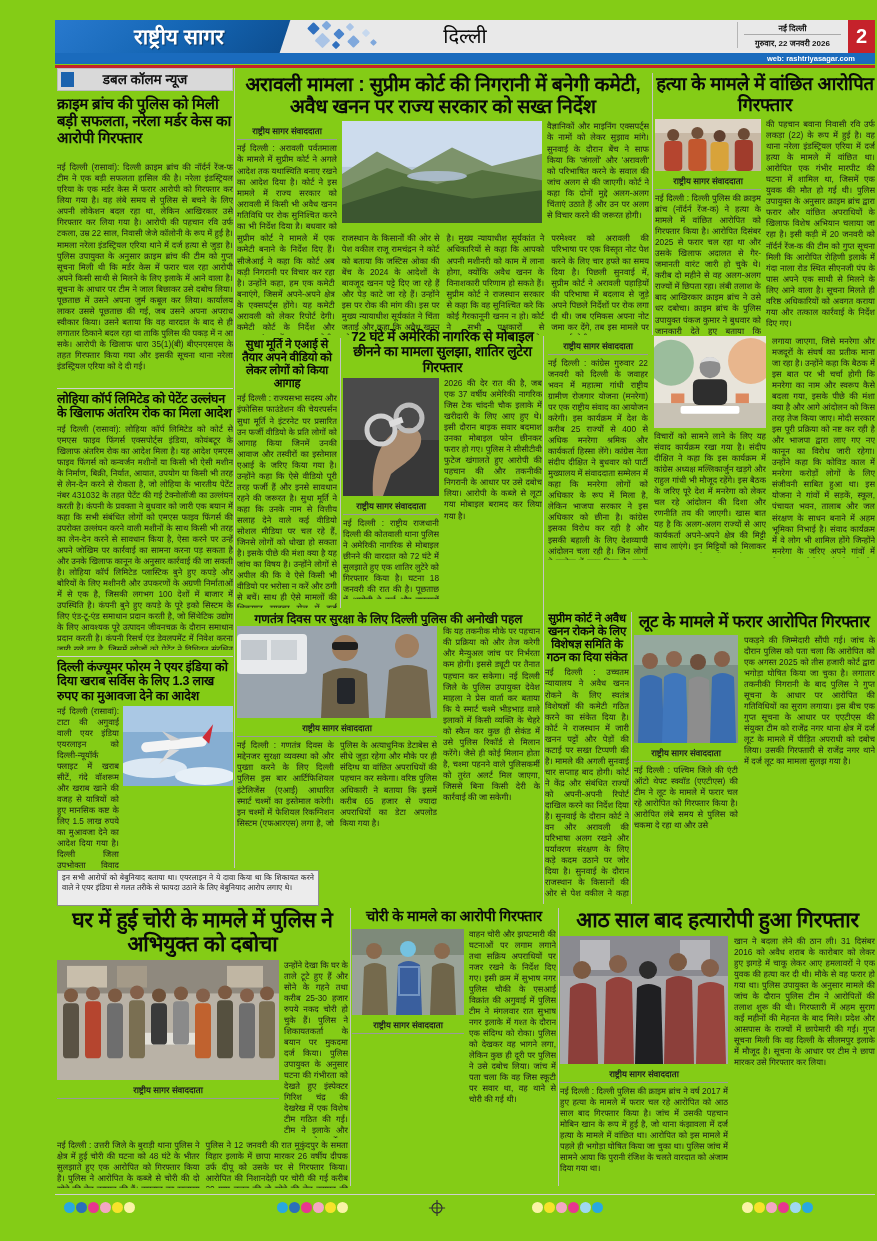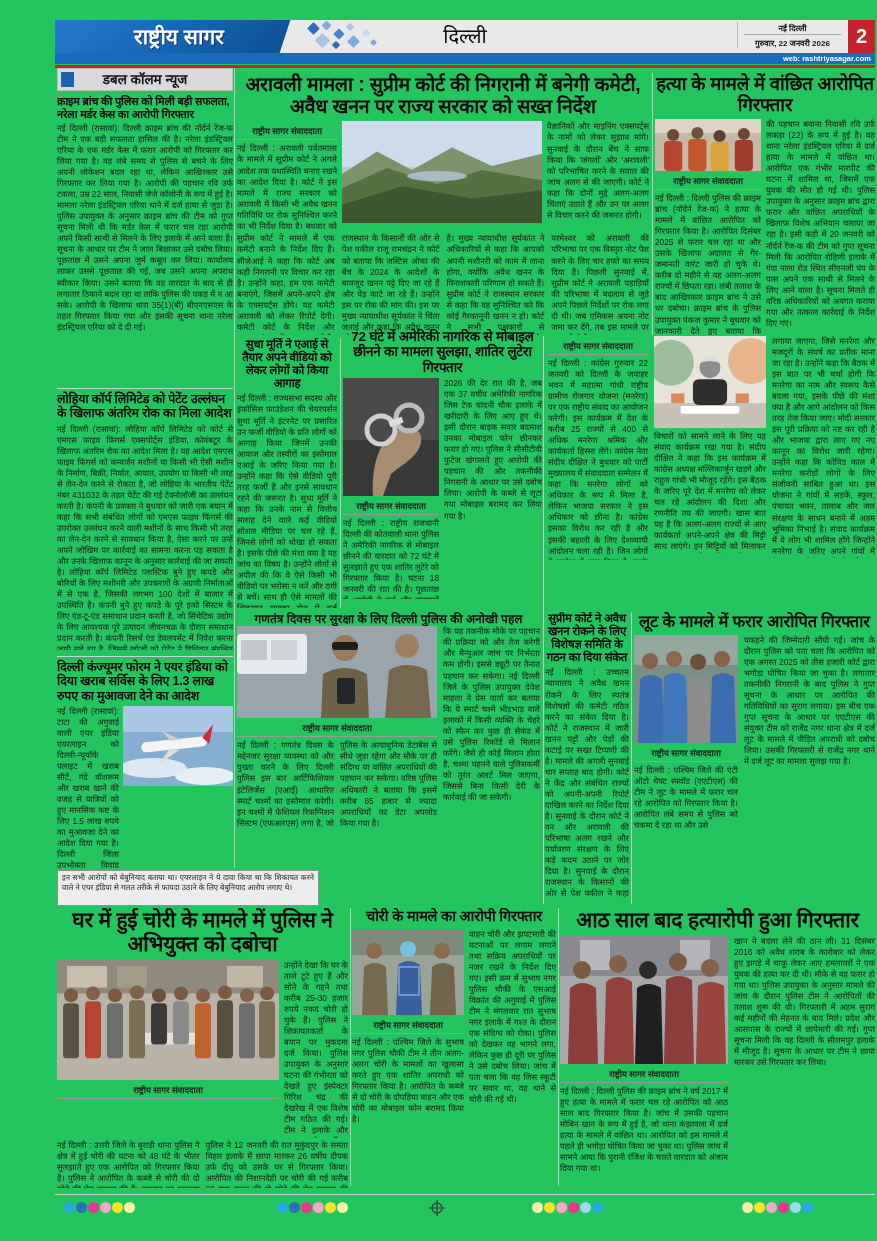--- a/index.html
+++ b/index.html
@@ -1,18 +1,18 @@
 <!DOCTYPE html>
 <html><head>
 <meta charset="utf-8">
 <style>
   *{margin:0;padding:0;box-sizing:border-box}
   html,body{background:#fff}
   body{font-family:"Liberation Sans","DejaVu Sans",sans-serif}
-  .page{position:relative;width:877px;height:1241px;background:#22c55e;overflow:hidden}
+  .page{position:relative;width:877px;height:1241px;background:#84cc16;overflow:hidden}
   .art{position:absolute;overflow:hidden}
   .hl{font-weight:700;color:#0a0a0a;line-height:1.14;text-align:center;letter-spacing:-0.2px}
   .hl-left{text-align:left}
   .kicker{font-weight:700;color:#111;text-align:center;font-size:12px;line-height:1.2}
   .byl{font-size:8.5px;font-weight:700;color:#222;text-align:center;border-bottom:1px solid #9a9a9a;padding:2px 0 3px;margin:2px 0 3px;white-space:nowrap;overflow:hidden}
   .bt{font-size:8.3px;line-height:1.33;text-align:justify;color:#1c1c1c;overflow:hidden}
   .cols2{column-count:2;column-gap:6px}
   .cols4{column-count:4;column-gap:7px}
   .flex{display:flex}
   .ph{background:#c9c9c9;overflow:hidden;flex:none}
@@ -32,21 +32,21 @@
   .mast-dia i:nth-child(5){left:28px;top:22px;width:6px;height:6px;background:#2f6fbe}
   .mast-dia i:nth-child(6){left:42px;top:4px;width:6px;height:6px;background:#aac4e6}
   .mast-dia i:nth-child(7){left:44px;top:17px;width:9px;height:9px;background:#7fa8dc}
   .mast-dia i:nth-child(8){left:58px;top:10px;width:6px;height:6px;background:#c6d8ee}
   .mast-dia i:nth-child(9){left:66px;top:20px;width:5px;height:5px;background:#7fa8dc}
   .mast-section{position:absolute;left:0;right:0;top:2px;text-align:center;font-size:20px;font-weight:400;color:#0b0b0b}
   .mast-ed{position:absolute;right:34px;top:2px;width:104px;text-align:center;border-left:1px solid #b5b5b5;padding-left:6px}
   .mast-ed .city{font-size:8px;font-weight:700;color:#111;border-bottom:1px solid #aaa;padding-bottom:1px}
   .mast-ed .date{font-size:8px;font-weight:700;color:#111;padding-top:2px}
   .mast-no{position:absolute;right:0;top:0;width:27px;height:33px;background:#c5222b;color:#fff;font-size:20px;font-weight:800;text-align:center;line-height:33px}
-  .mast-web{height:11px;background:#1a6bbd;color:#fff;font-size:7.5px;font-weight:700;text-align:right;line-height:11px;padding-right:4px}
+  .mast-web{height:11px;background:#1a6bbd;color:#fff;font-size:7.5px;font-weight:700;text-align:right;line-height:11px;padding-right:20px}
   .mast-red{height:2.5px;background:#c5222b;margin-top:1px}
   
   .dbl{position:absolute;left:57px;top:68px;width:176px;height:23px;background:#d9d9d9;border:1px solid #bdbdbd}
   .dbl .sq{position:absolute;left:3px;top:3px;bottom:3px;width:13px;background:#1c63ae}
   .dbl .t{display:block;text-align:center;font-size:13.5px;font-weight:800;color:#111;line-height:21px}
   .graybox{position:absolute;left:57px;top:870px;width:262px;height:36px;background:#ececec;border:1px solid #8e8e8e;padding:2px 4px;font-size:7.6px;line-height:1.35;text-align:justify;color:#222;overflow:hidden}
   
   .footline{position:absolute;left:55px;right:2px;top:1194px;height:1px;background:#cfcfcf}
   .dots{position:absolute;top:1202px;height:12px;white-space:nowrap}
   .dots span{display:inline-block;width:11px;height:11px;border-radius:50%;margin-right:1px;vertical-align:top}
@@ -82,21 +82,21 @@
     <div class="mast-web"><span>web: rashtriyasagar.com</span></div>
     <div class="mast-red"></div>
   </div>
 
   <div class="dbl">
     <span class="sq"></span>
     <span class="t">डबल कॉलम न्यूज</span>
   </div>
 
   <div class="art" style="left:57px;top:95px;width:176px;height:290px">
-    <h2 class="hl hl-left" style="font-size:11px;margin-bottom:3px">क्राइम ब्रांच की पुलिस को मिली बड़ी सफलता, नरेला मर्डर केस का आरोपी गिरफ्तार</h2>
+    <h2 class="hl hl-left" style="font-size:15px;margin-bottom:16px">क्राइम ब्रांच की पुलिस को मिली बड़ी सफलता, नरेला मर्डर केस का आरोपी गिरफ्तार</h2>
     <div class="bt" style="height:252px">नई दिल्ली (रासावां): दिल्ली क्राइम ब्रांच की नॉर्दर्न रेंज-फ टीम ने एक बड़ी सफलता हासिल की है। नरेला इंडस्ट्रियल एरिया के एक मर्डर केस में फरार आरोपी को गिरफ्तार कर लिया गया है। वह लंबे समय से पुलिस से बचने के लिए अपनी लोकेशन बदल रहा था, लेकिन आखिरकार उसे गिरफ्तार कर लिया गया है। आरोपी की पहचान रवि उर्फ टकला, उम्र 22 साल, निवासी जेजे कॉलोनी के रूप में हुई है। मामला नरेला इंडस्ट्रियल एरिया थाने में दर्ज हत्या से जुड़ा है। पुलिस उपायुक्त के अनुसार क्राइम ब्रांच की टीम को गुप्त सूचना मिली थी कि मर्डर केस में फरार चल रहा आरोपी अपने किसी साथी से मिलने के लिए इलाके में आने वाला है। सूचना के आधार पर टीम ने जाल बिछाकर उसे दबोच लिया। पूछताछ में उसने अपना जुर्म कबूल कर लिया। कार्यालय लाकर उससे पूछताछ की गई, जब उसने अपना अपराध स्वीकार किया। उसने बताया कि वह वारदात के बाद से ही लगातार ठिकाने बदल रहा था ताकि पुलिस की पकड़ में न आ सके। आरोपी के खिलाफ धारा 35(1)(बी) बीएनएसएस के तहत गिरफ्तार किया गया और इसकी सूचना थाना नरेला इंडस्ट्रियल एरिया को दे दी गई।</div>
   </div>
 
   <div class="art" style="left:57px;top:388px;width:176px;height:264px;border-top:1px solid #cfcfcf;padding-top:3px">
     <h2 class="hl hl-left" style="font-size:12.5px;margin-bottom:3px">लोहिया कॉर्प लिमिटेड को पेटेंट उल्लंघन के खिलाफ अंतरिम रोक का मिला आदेश</h2>
     <div class="bt" style="height:226px">नई दिल्ली (रासावां): लोहिया कॉर्प लिमिटेड को कोर्ट से एमएस फाइव फिंगर्स एक्सपोर्ट्स इंडिया, कोयंबटूर के खिलाफ अंतरिम रोक का आदेश मिला है। यह आदेश एमएस फाइव फिंगर्स को कन्वर्जन मशीनों या किसी भी ऐसी मशीन के निर्माण, बिक्री, निर्यात, आयात, उपयोग या किसी भी तरह से लेन-देन करने से रोकता है, जो लोहिया के भारतीय पेटेंट नंबर 431032 के तहत पेटेंट की गई टेक्नोलॉजी का उल्लंघन करती है। कंपनी के प्रवक्ता ने बुधवार को जारी एक बयान में कहा कि सभी संबंधित लोगों को एमएस फाइव फिंगर्स की उपरोक्त उल्लंघन करने वाली मशीनों के साथ किसी भी तरह का लेन-देन करने से सावधान किया है, ऐसा करने पर उन्हें अपने जोखिम पर कार्रवाई का सामना करना पड़ सकता है और उनके खिलाफ कानून के अनुसार कार्रवाई की जा सकती है। लोहिया कॉर्प लिमिटेड प्लास्टिक बुने हुए कपड़े और बोरियों के लिए मशीनरी और उपकरणों के अग्रणी निर्माताओं में से एक है, जिसकी लगभग 100 देशों में बाजार में उपस्थिति है। कंपनी बुने हुए कपड़े के पूरे इको सिस्टम के लिए एंड-टू-एंड समाधान प्रदान करती है, जो सिंथेटिक उद्योग के लिए आवश्यक पूरे उत्पादन जीवनचक्र के दौरान समाधान प्रदान करती है। कंपनी रिसर्च एंड डेवलपमेंट में निवेश करना जारी रखे हुए है, जिसमें खोजों को पेटेंट ने विधिवत संरक्षित किया है।</div>
   </div>
 
   <div class="art" style="left:57px;top:656px;width:176px;height:212px;border-top:1px solid #cfcfcf;padding-top:3px">
     <h2 class="hl hl-left" style="font-size:12.5px;margin-bottom:3px">दिल्ली कंज्यूमर फोरम ने एयर इंडिया को दिया खराब सर्विस के लिए 1.3 लाख रुपए का मुआवजा देने का आदेश</h2>
@@ -328,21 +328,20 @@
             <circle cx="22" cy="22" r="8" fill="#8a6a4e"></circle>
               <path d="M10 86 L12 38 Q22 30 34 38 L36 86Z" fill="#756a4d"></path>
             <circle cx="56" cy="20" r="8" fill="#74c2e0"></circle>
               <path d="M44 86 L46 36 Q56 28 68 36 L70 86Z" fill="#3a5f9e"></path>
             <rect x="47" y="38" width="20" height="28" fill="none" stroke="#9ab8d8" stroke-width="2" opacity="0.6"></rect>
             <circle cx="90" cy="22" r="8" fill="#8a6a4e"></circle>
               <path d="M78 86 L80 38 Q90 30 102 38 L104 86Z" fill="#6f654a"></path>
           </svg>
         </div>
         <div class="byl">राष्ट्रीय सागर संवाददाता</div>
-        <div class="bt" style="height:136px">नई दिल्ली : पश्चिम जिले के सुभाष नगर पुलिस चौकी टीम ने तीन अलग-अलग चोरी के मामलों का खुलासा करते हुए एक शातिर अपराधी को गिरफ्तार किया है। आरोपित के कब्जे से दो चोरी के दोपहिया वाहन और एक चोरी का मोबाइल फोन बरामद किया है।</div>
       </div>
       <div class="bt" style="width:87px;height:252px">वाहन चोरी और झपटमारी की घटनाओं पर लगाम लगाने तथा सक्रिय अपराधियों पर नजर रखने के निर्देश दिए गए। इसी क्रम में सुभाष नगर पुलिस चौकी के एसआई विक्रांत की अगुवाई में पुलिस टीम ने मंगलवार रात सुभाष नगर इलाके में गश्त के दौरान एक संदिग्ध को रोका। पुलिस को देखकर वह भागने लगा, लेकिन कुछ ही दूरी पर पुलिस ने उसे दबोच लिया। जांच में पता चला कि वह जिस स्कूटी पर सवार था, वह थाने से चोरी की गई थी।</div>
     </div>
   </div>
 
   <div class="art" style="left:560px;top:908px;width:315px;height:280px">
     <h1 class="hl" style="font-size:21px;margin-bottom:4px">आठ साल बाद हत्यारोपी हुआ गिरफ्तार</h1>
     <div class="flex" style="gap:6px">
       <div style="width:168px;flex:none">
         <div class="ph" style="width:168px;height:128px">

